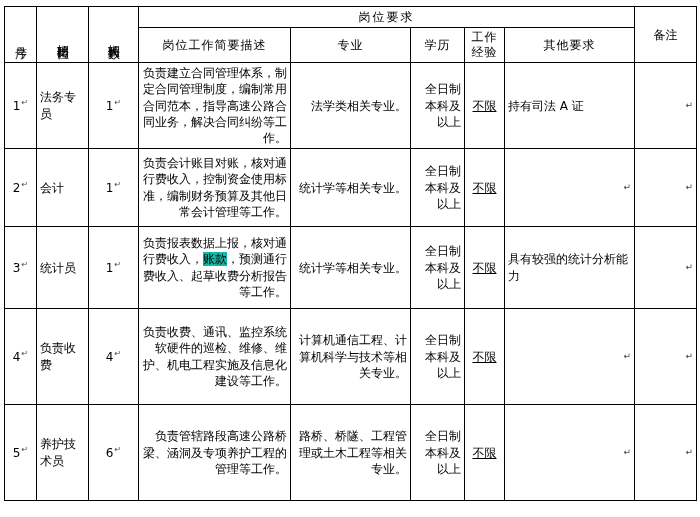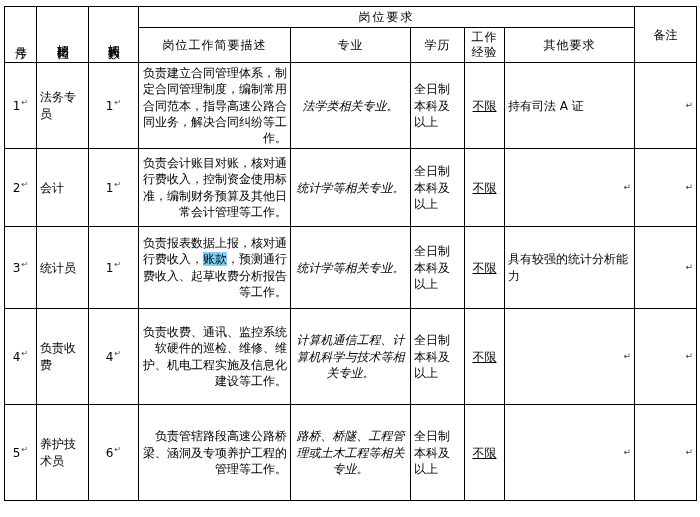--- a/index.html
+++ b/index.html
@@ -56,27 +56,26 @@
     font-size: 13px;
     letter-spacing: 1px;
   }
   .desc {
     text-align: right;
     font-size: 12px;
     line-height: 1.5;
     margin-left: 8px;
   }
   .major {
-    text-align: center;
+    text-align: right;
     font-size: 12px;
     line-height: 1.5;
-    font-style: italic;
   }
   .edu {
-    text-align: left;
+    text-align: right;
     font-size: 12px;
     line-height: 1.45;
     padding-left: 6px;
   }
   .exp {
     text-align: center;
     font-size: 12px;
     text-decoration: underline;
   }
   .other {
@@ -87,21 +86,21 @@
   .num {
     text-align: center;
     font-size: 12px;
   }
   .post {
     text-align: left;
     font-size: 12px;
     line-height: 1.4;
   }
   .mark {
-    background: #7dd3fc;
+    background: #14b8a6;
   }
   .remark {
     text-align: center;
   }
   .pmark-right {
     display: block;
     text-align: right;
     font-size: 9px;
     color: #444;
     line-height: 1;

